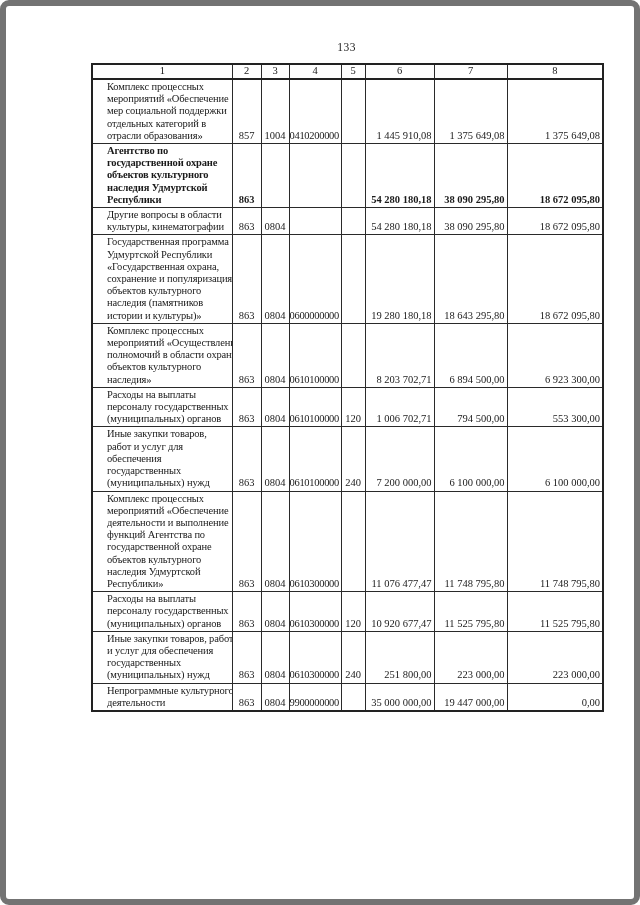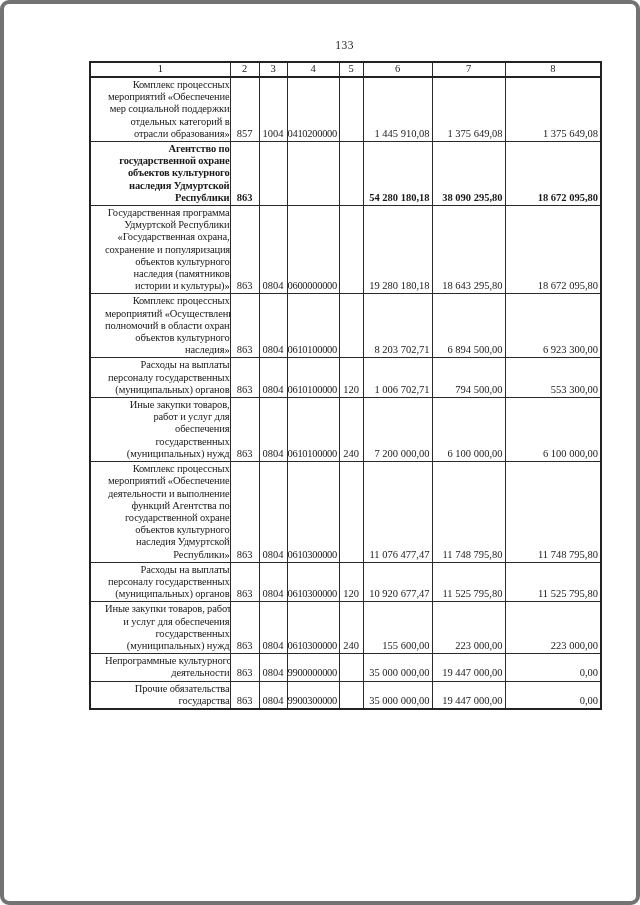--- a/index.html
+++ b/index.html
@@ -10,21 +10,21 @@
     height: 905px;
     font-family: "Liberation Serif", "DejaVu Serif", serif;
     color: #1a1a1a;
   }
   .page {
     position: relative;
     width: 640px;
     height: 905px;
     box-sizing: border-box;
     background: #ffffff;
-    border: 4px solid #737373;
+    border: 6px solid #737373;
     border-radius: 9px;
     overflow: hidden;
   }
   .page-number {
     position: absolute;
     top: 35px;
     left: 85px;
     width: 511px;
     text-align: center;
     font-size: 11.5px;
@@ -53,21 +53,21 @@
     vertical-align: middle;
     height: 13px;
     border-bottom: 2px solid #222222;
     font-size: 10.5px;
   }
   .budget-table td {
     vertical-align: bottom;
     padding-bottom: 1px;
   }
   td.c1 {
-    text-align: right;
+    text-align: left;
     padding-left: 14px;
     padding-top: 1px;
     white-space: pre;
     letter-spacing: -0.15px;
     vertical-align: top;
   }
   td.c2, td.c3, td.c5 {
     text-align: center;
   }
   td.c4 {
@@ -136,20 +136,31 @@
 Республики</td>
       <td class="c2">863</td>
       <td class="c3"></td>
       <td class="c4"></td>
       <td class="c5"></td>
       <td class="c6">54 280 180,18</td>
       <td class="c7">38 090 295,80</td>
       <td class="c8">18 672 095,80</td>
     </tr>
         <tr>
+      <td class="c1">Другие вопросы в области
+культуры, кинематографии</td>
+      <td class="c2">863</td>
+      <td class="c3">0804</td>
+      <td class="c4"></td>
+      <td class="c5"></td>
+      <td class="c6">54 280 180,18</td>
+      <td class="c7">38 090 295,80</td>
+      <td class="c8">18 672 095,80</td>
+    </tr>
+        <tr>
       <td class="c1">Государственная программа
 Удмуртской Республики
 «Государственная охрана,
 сохранение и популяризация
 объектов культурного
 наследия (памятников
 истории и культуры)»</td>
       <td class="c2">863</td>
       <td class="c3">0804</td>
       <td class="c4">0600000000</td>
@@ -229,42 +240,31 @@
     </tr>
         <tr>
       <td class="c1">Иные закупки товаров, работ
 и услуг для обеспечения
 государственных
 (муниципальных) нужд</td>
       <td class="c2">863</td>
       <td class="c3">0804</td>
       <td class="c4">0610300000</td>
       <td class="c5">240</td>
-      <td class="c6">155 600,00</td>
+      <td class="c6">251 800,00</td>
       <td class="c7">223 000,00</td>
       <td class="c8">223 000,00</td>
     </tr>
         <tr>
       <td class="c1">Непрограммные культурного
 деятельности</td>
       <td class="c2">863</td>
       <td class="c3">0804</td>
       <td class="c4">9900000000</td>
       <td class="c5"></td>
       <td class="c6">35 000 000,00</td>
       <td class="c7">19 447 000,00</td>
       <td class="c8">0,00</td>
     </tr>
-        <tr>
-      <td class="c1">Прочие обязательства
-государства</td>
-      <td class="c2">863</td>
-      <td class="c3">0804</td>
-      <td class="c4">9900300000</td>
-      <td class="c5"></td>
-      <td class="c6">35 000 000,00</td>
-      <td class="c7">19 447 000,00</td>
-      <td class="c8">0,00</td>
-    </tr>
       </tbody>
   </table>
 
 </div>
 
 </body></html>

